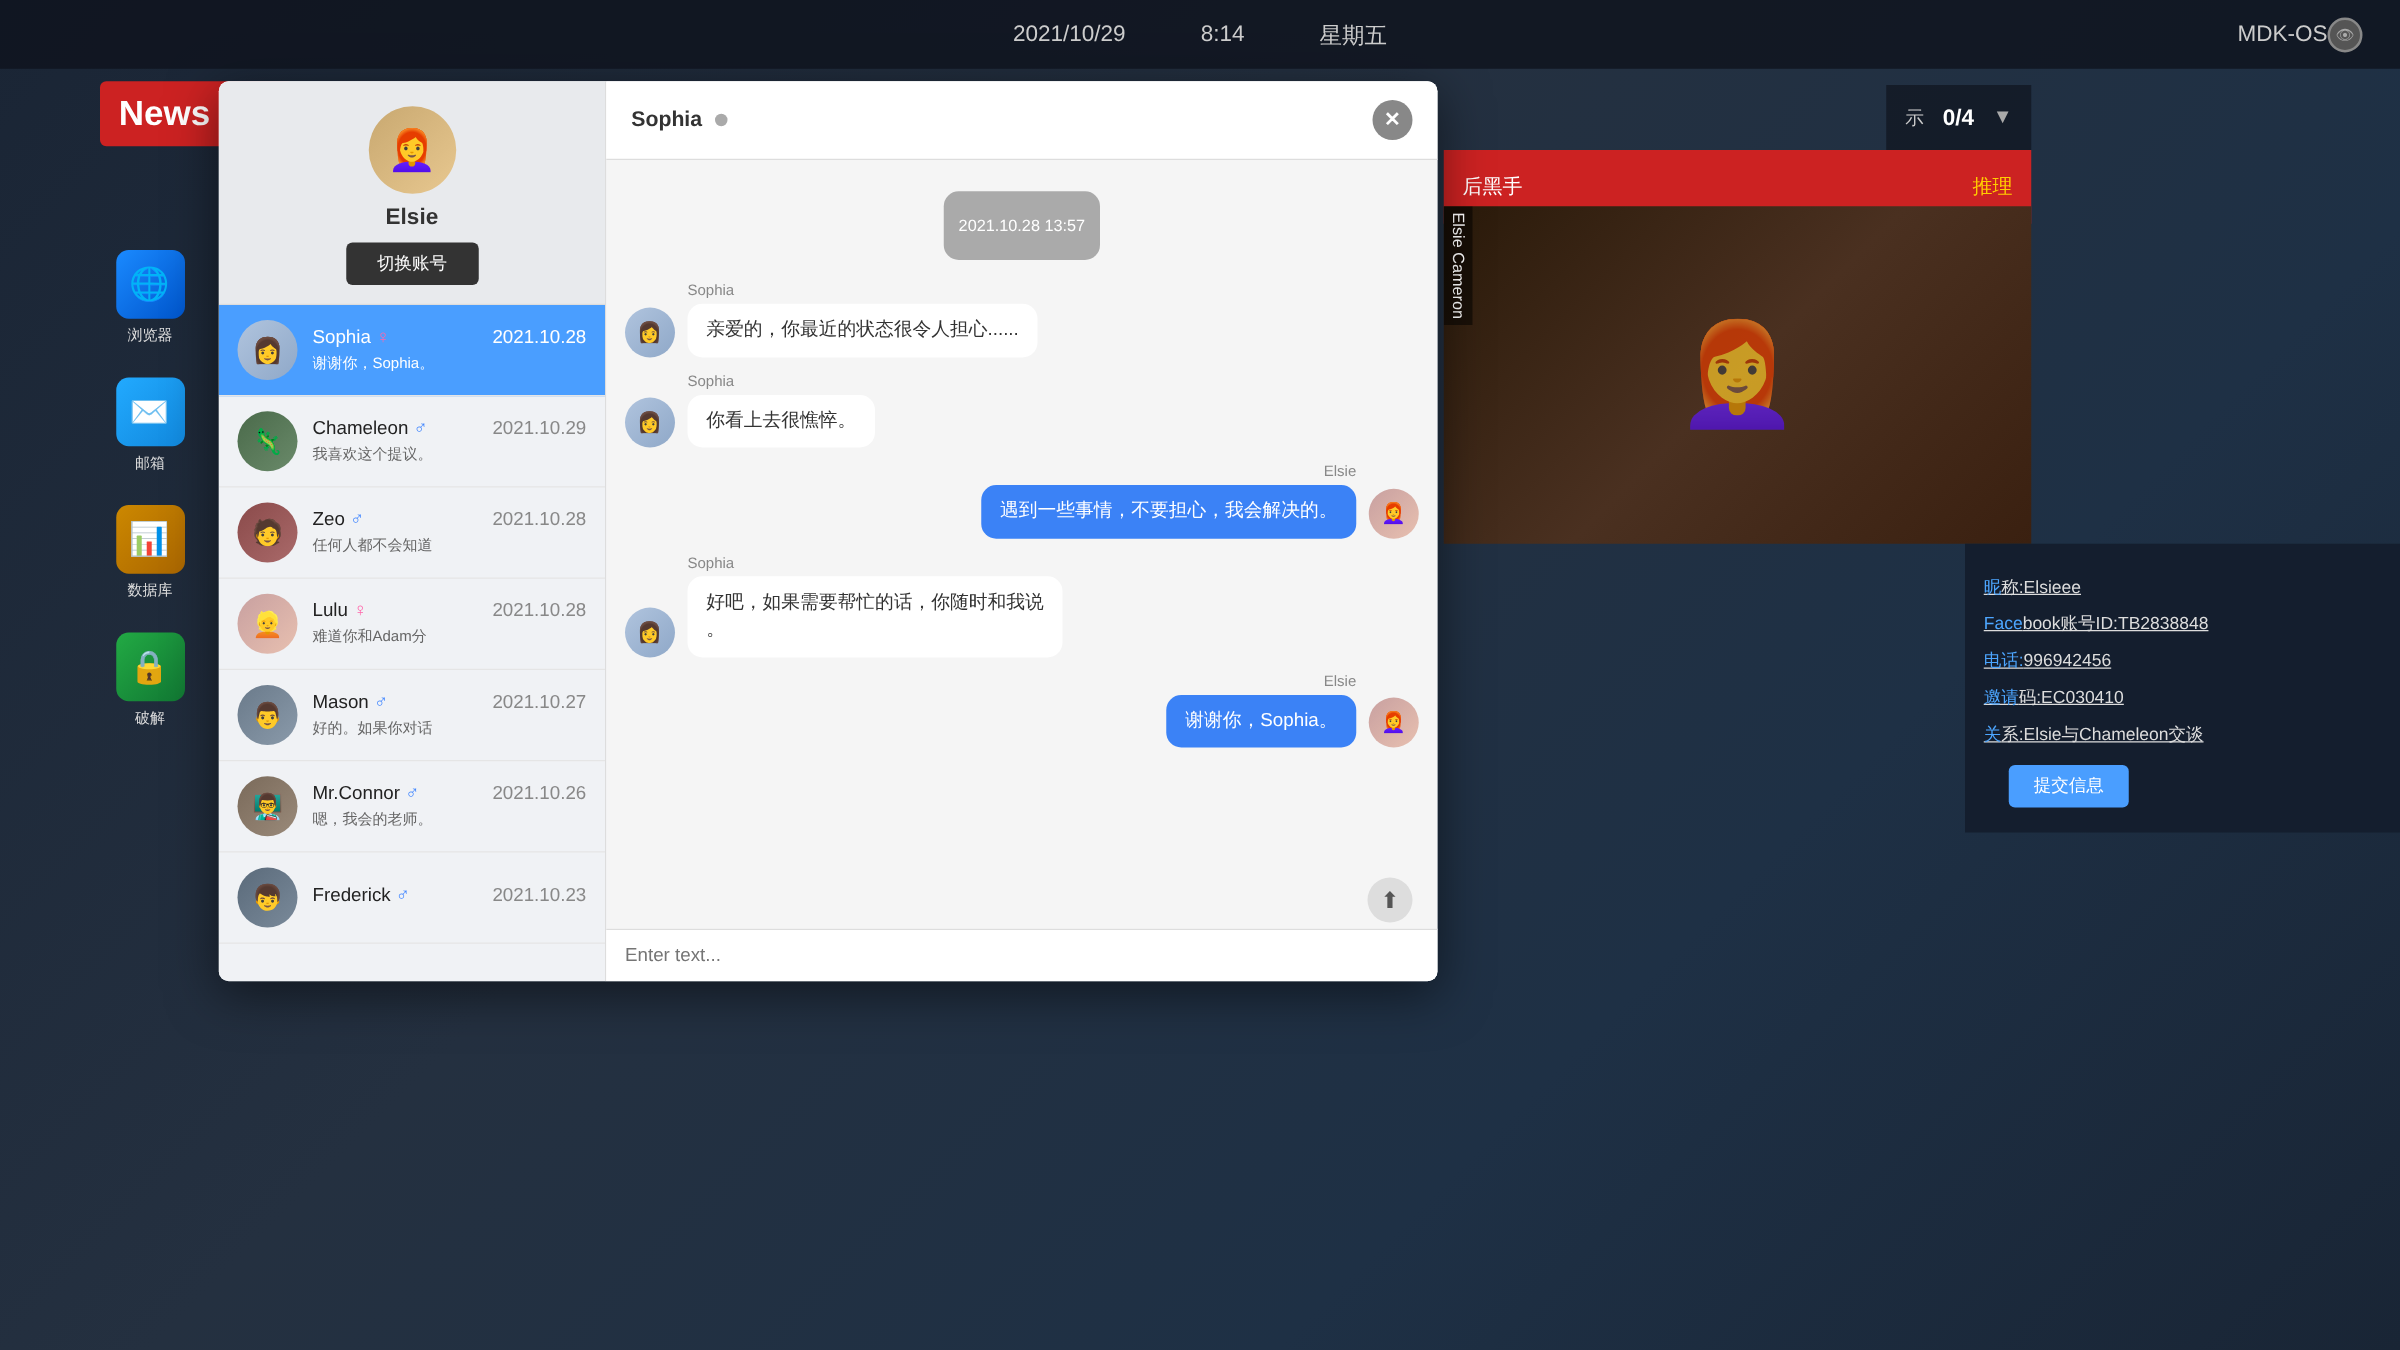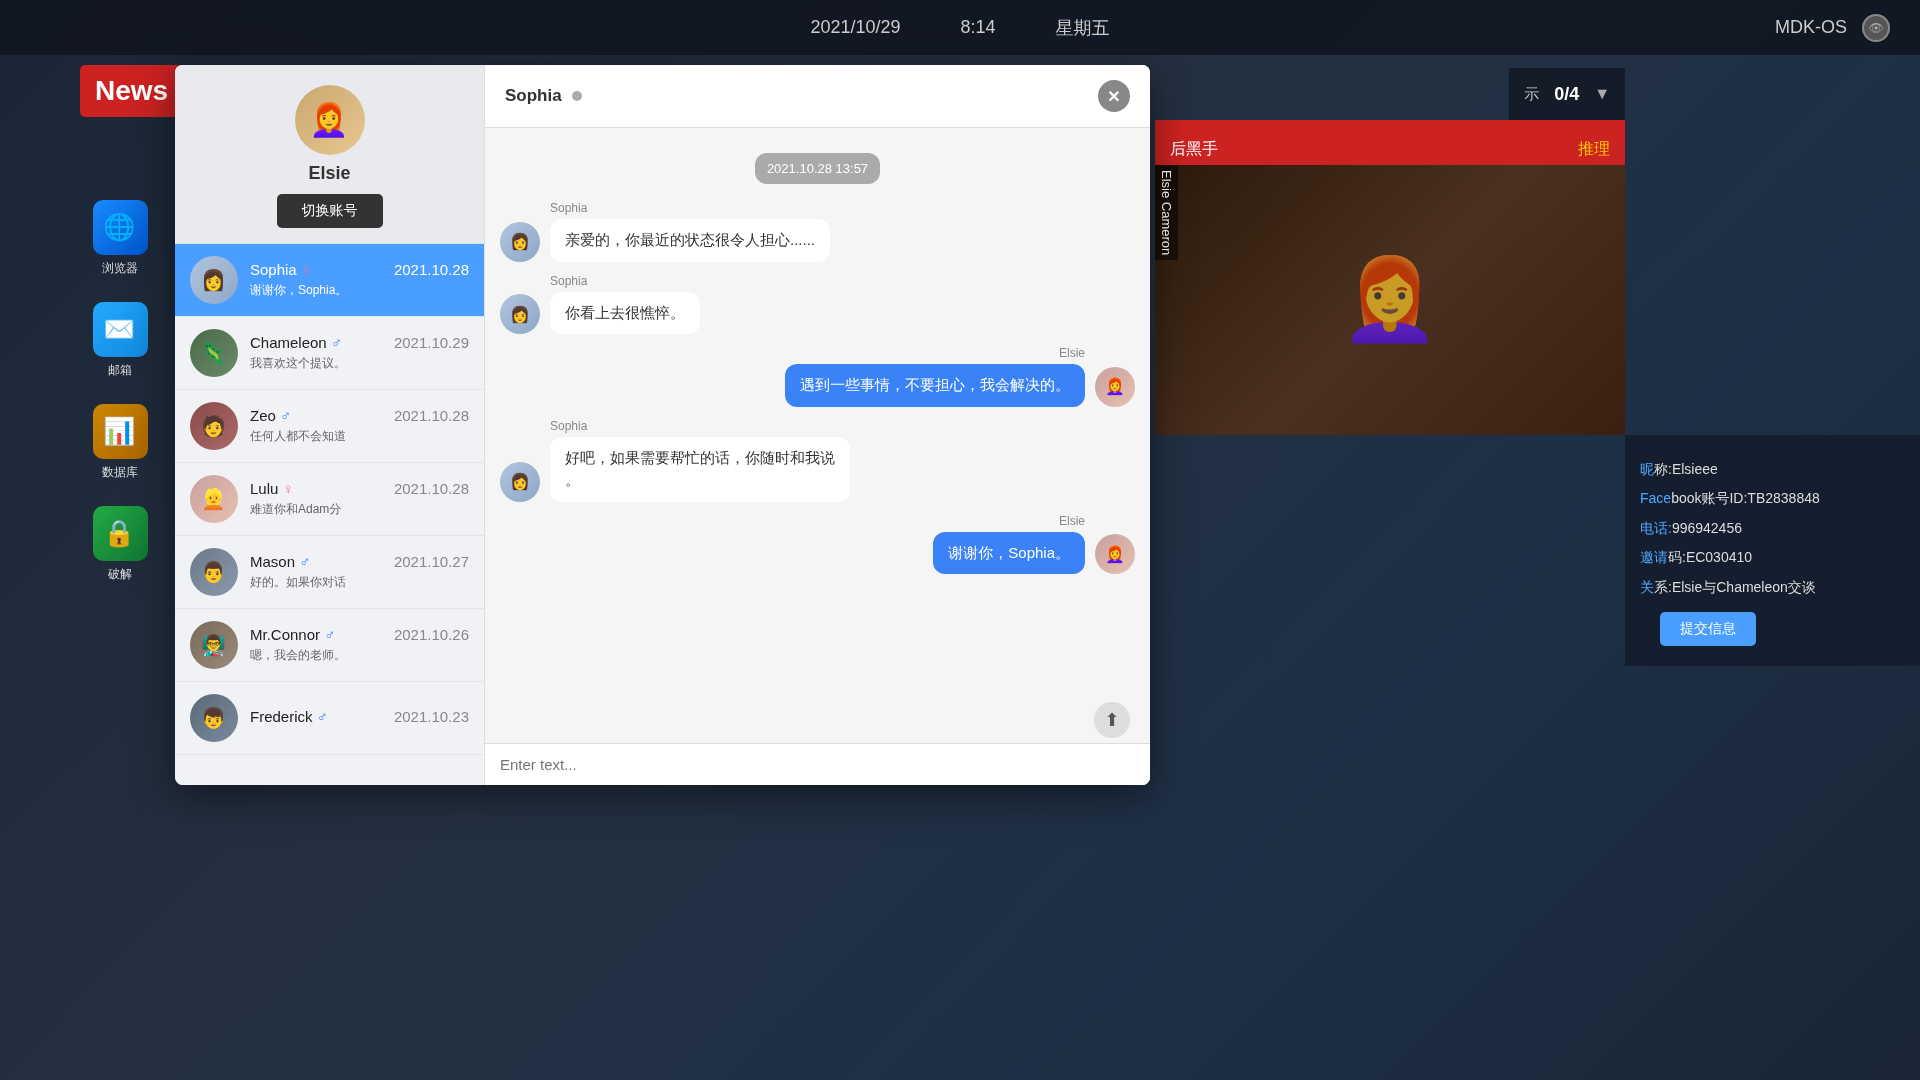--- a/index.html
+++ b/index.html
@@ -40,21 +40,21 @@
       right: 30px;
       display: flex;
       align-items: center;
       gap: 10px;
       color: #ccc;
       font-size: 18px;
     }
     .top-bar-os {
       display: flex;
       align-items: center;
-      gap: 15px;
+      gap: 0;
     }
     .os-icon {
       width: 28px;
       height: 28px;
       border-radius: 50%;
       background: #555;
       border: 2px solid #888;
       display: flex;
       align-items: center;
       justify-content: center;
@@ -275,21 +275,21 @@
       display: flex;
       flex-direction: column;
       gap: 12px;
     }
 
     .time-divider {
       text-align: left;
       color: white;
       background: #aaa;
       font-size: 13px;
-      padding: 8px 12px;
+      padding: 20px 12px;
       border-radius: 12px;
       align-self: center;
       margin: 5px 0;
     }
 
     .msg-row {
       display: flex;
       align-items: flex-end;
       gap: 10px;
     }
@@ -427,21 +427,21 @@
 <div style="position:absolute; top:120px; right:295px; left:1155px; height:59px; background:#cc2222; display:flex; align-items:center; padding:0 15px; gap:30px;">
   <span style="color:white; font-size:16px;">后黑手</span>
   <span style="color:#ffcc00; font-size:16px; margin-left:auto;">推理</span>
 </div>
 
 <div style="position:absolute; top:165px; right:295px; left:1155px; height:270px; background:linear-gradient(135deg, #2a1a0a 0%, #4a3020 50%, #3a2010 100%); overflow:hidden; display:flex; align-items:center; justify-content:center;">
   <div style="position:absolute; left:0; top:0; writing-mode:vertical-rl; color:white; background:rgba(0,0,0,0.5); padding:5px 4px; font-size:13px;">Elsie Cameron</div>
   <div style="font-size:80px; opacity:0.7;">👩‍🦰</div>
 </div>
 
-<div style="position:absolute; top:435px; right:0; width:295px; background:rgba(20,30,45,0.95); padding:20px 15px; color:#ddd; font-size:14px; line-height:2.1;">
+<div style="position:absolute; top:435px; right:0; width:348px; background:rgba(20,30,45,0.95); padding:20px 15px; color:#ddd; font-size:14px; line-height:2.1;text-decoration:underline;">
   <div><span style="color:#4da6ff;">昵</span><span>称:Elsieee</span></div>
   <div><span style="color:#4da6ff;">Face</span><span>book账号ID:TB2838848</span></div>
   <div><span style="color:#4da6ff;">电话:</span><span>996942456</span></div>
   <div><span style="color:#4da6ff;">邀请</span><span>码:EC030410</span></div>
   <div><span style="color:#4da6ff;">关</span><span>系:Elsie与Chameleon交谈</span></div>
   <div style="margin-top:10px;">
     <button style="background:#4a9eff; color:white; border:none; padding:8px 20px; border-radius:5px; cursor:pointer; font-size:14px; font-family:inherit;margin-left:20px;">提交信息</button>
   </div>
 </div>
 

